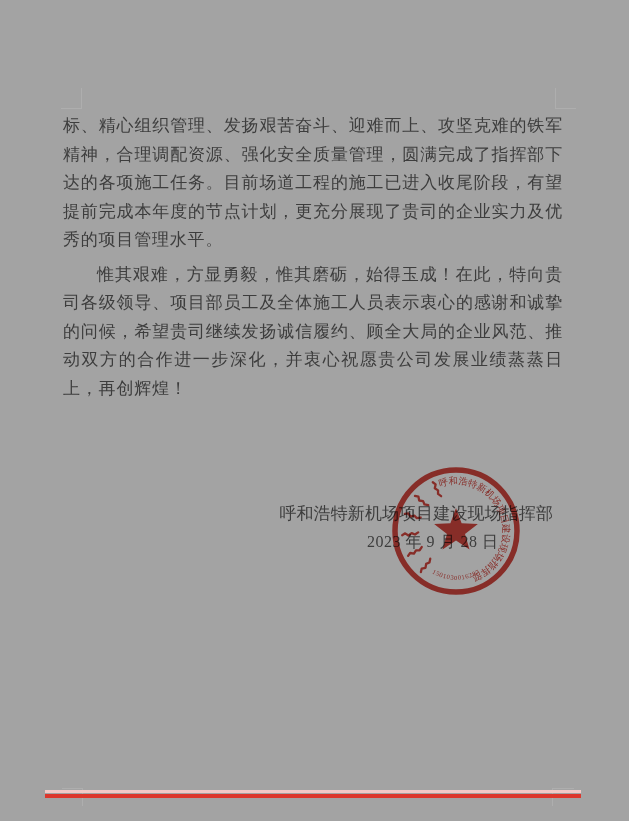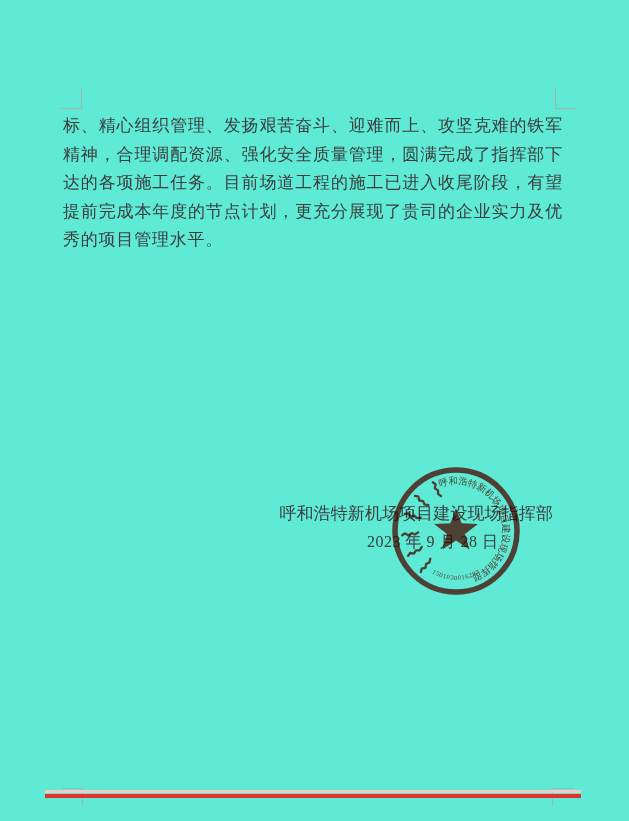--- a/index.html
+++ b/index.html
@@ -1,20 +1,20 @@
 <!DOCTYPE html>
 <html><head>
 <meta charset="utf-8">
 <style>
   html, body { margin: 0; padding: 0; background: #ffffff; }
   .page {
     position: relative;
     width: 629px;
     height: 821px;
-    background: #5eead4;
+    background: #a3a3a3;
     overflow: hidden;
     font-family: "Liberation Serif", serif;
   }
 
   
   .crop { position: absolute; }
   .crop.tl { left: 61px;  top: 88px;  width: 20px; height: 20px;
              border-right: 1px solid #aeaeae; border-bottom: 1px solid #aeaeae; }
   .crop.tr { left: 555px; top: 88px;  width: 20px; height: 20px;
              border-left: 1px solid #aeaeae;  border-bottom: 1px solid #aeaeae; }
@@ -70,20 +70,21 @@
 
 <div class="page">
 
   <div class="crop tl"></div>
   <div class="crop tr"></div>
   <div class="crop bl"></div>
   <div class="crop br"></div>
 
   <div class="body-text">
     <p>标、精心组织管理、发扬艰苦奋斗、迎难而上、攻坚克难的铁军精神，合理调配资源、强化安全质量管理，圆满完成了指挥部下达的各项施工任务。目前场道工程的施工已进入收尾阶段，有望提前完成本年度的节点计划，更充分展现了贵司的企业实力及优秀的项目管理水平。</p>
+    <p class="indent">惟其艰难，方显勇毅，惟其磨砺，始得玉成！在此，特向贵司各级领导、项目部员工及全体施工人员表示衷心的感谢和诚挚的问候，希望贵司继续发扬诚信履约、顾全大局的企业风范、推动双方的合作进一步深化，并衷心祝愿贵公司发展业绩蒸蒸日上，再创辉煌！</p>
   </div>
 
   <div class="sig-org">呼和浩特新机场项目建设现场指挥部</div>
   <div class="sig-date">2023 年 9 月 28 日</div>
 
   <svg class="seal" viewBox="0 0 150 150">
     <defs>
       <path id="arcTop" d="M 75,28 A 47,47 0 1 1 74.99,28"></path>
       <path id="arcBottom" d="M 32,98 A 48.8,48.8 0 0 0 118,98"></path>
       <path id="mg" d="M75.5,21 l1.6,3.2 -2.4,3 2,3.4 -1.6,3.2 1.8,3.4"></path>

